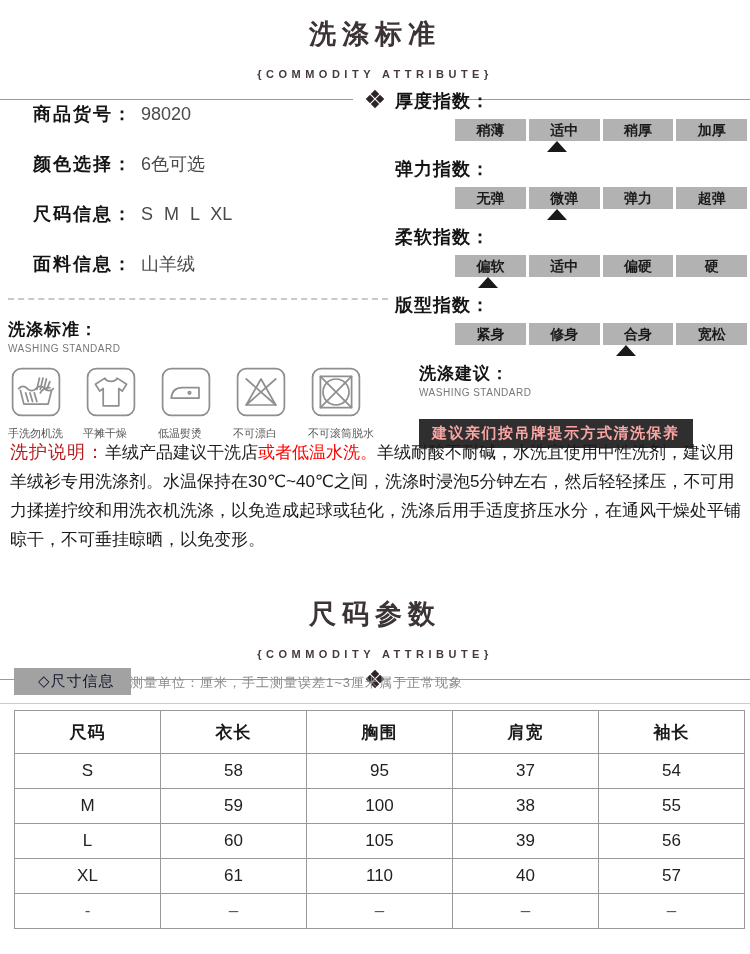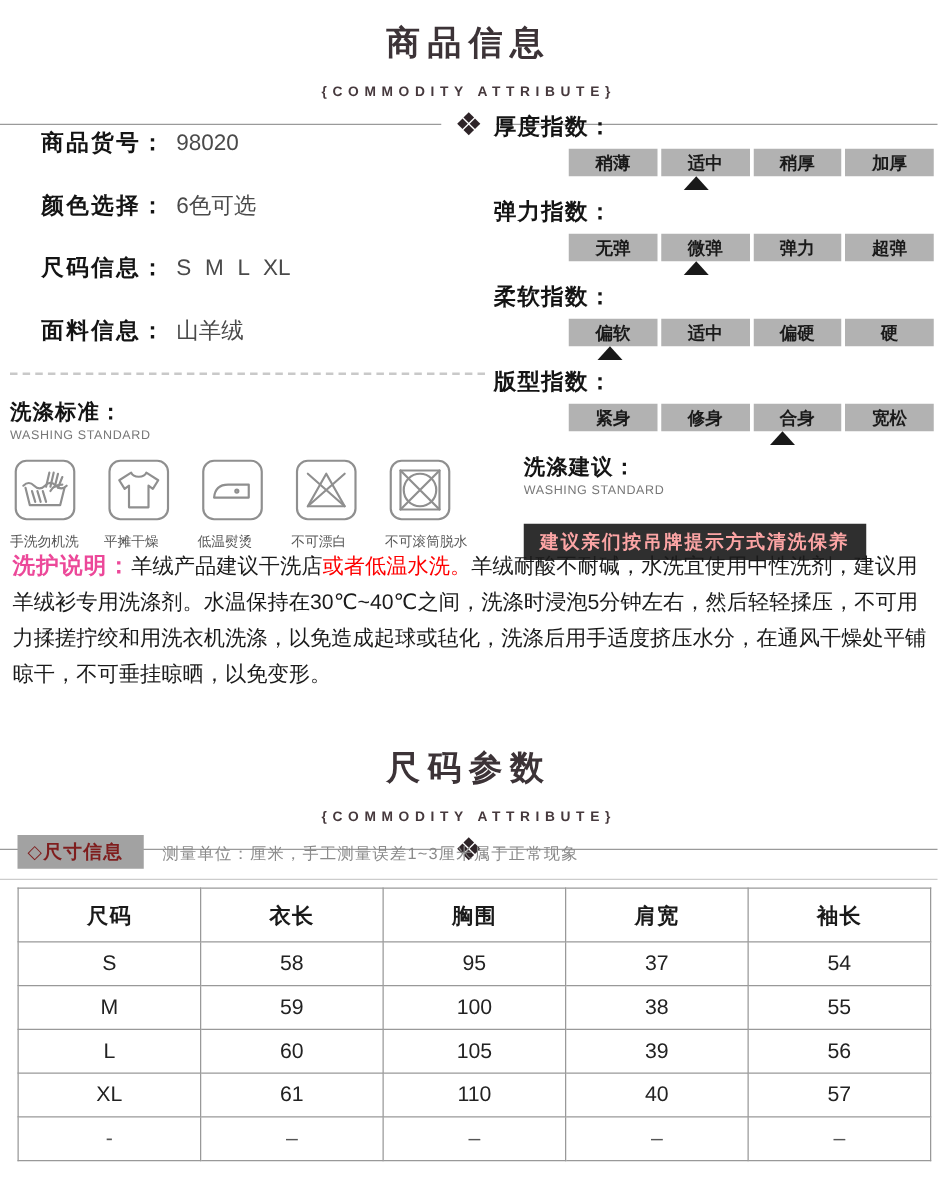--- a/index.html
+++ b/index.html
@@ -53,43 +53,43 @@
                border-left:10px solid transparent; border-right:10px solid transparent;
                border-bottom:11px solid #191919; }
 
   .advice { margin-left:24px; margin-top:2px; }
   .advice-banner { margin-top:9px; background:#2f2f2f; color:#fca5a5; font-size:15px; font-weight:bold;
                    padding:5px 13px; display:inline-block; letter-spacing:1.5px; white-space:nowrap; }
 
   
   .care { position:absolute; left:10px; top:438px; width:736px;
           font-size:17px; line-height:29px; color:#1a1a1a; }
-  .care-label { color:#ec4899; font-weight:bold; font-size:18px; letter-spacing:1px; }
+  .care-label { color:#b91c1c; font-weight:normal; font-size:18px; letter-spacing:1px; }
   .red { color:#fe0000; }
 
   
   .size-bar { position:absolute; left:0; top:666px; width:750px; height:38px;
               border-bottom:1px solid #ccc; }
-  .badge { position:absolute; left:14px; top:2px; background:#a2a2a2; color:#7f1d1d;
-           font-size:15px; font-weight:bold; padding:4px 16px 4px 8px; letter-spacing:1px; }
+  .badge { position:absolute; left:14px; top:2px; background:#a2a2a2; color:#0f172a;
+           font-size:15px; font-weight:normal; padding:4px 16px 4px 24px; letter-spacing:1px; }
   .size-note { position:absolute; left:130px; top:8px; font-size:13px; color:#8a8a8a; letter-spacing:1px; }
 
   
   .size-table { position:absolute; left:14px; top:710px; width:731px;
                 border-collapse:collapse; table-layout:fixed; }
   .size-table th, .size-table td { border:1px solid #999; text-align:center; font-size:17px; }
   .size-table th { height:43px; font-weight:bold; color:#1a1a1a; letter-spacing:1px;margin-left:12px; }
   .size-table td { height:35px; color:#222; }
   .size-table tbody tr:last-child td { color:#555; }
 </style>
 </head>
 <body>
 
 <div class="sec-header" id="sec1">
-  <div class="sec-title">商品信息</div>
+  <div class="sec-title">洗涤标准</div>
   <div class="sec-sub">{COMMODITY ATTRIBUTE}</div>
   <div class="divider">
     <span class="line"></span>
     <span class="orn">
         <i></i>
         <i></i>
         <i></i>
         <i></i>
       </span>
     <span class="line"></span>

